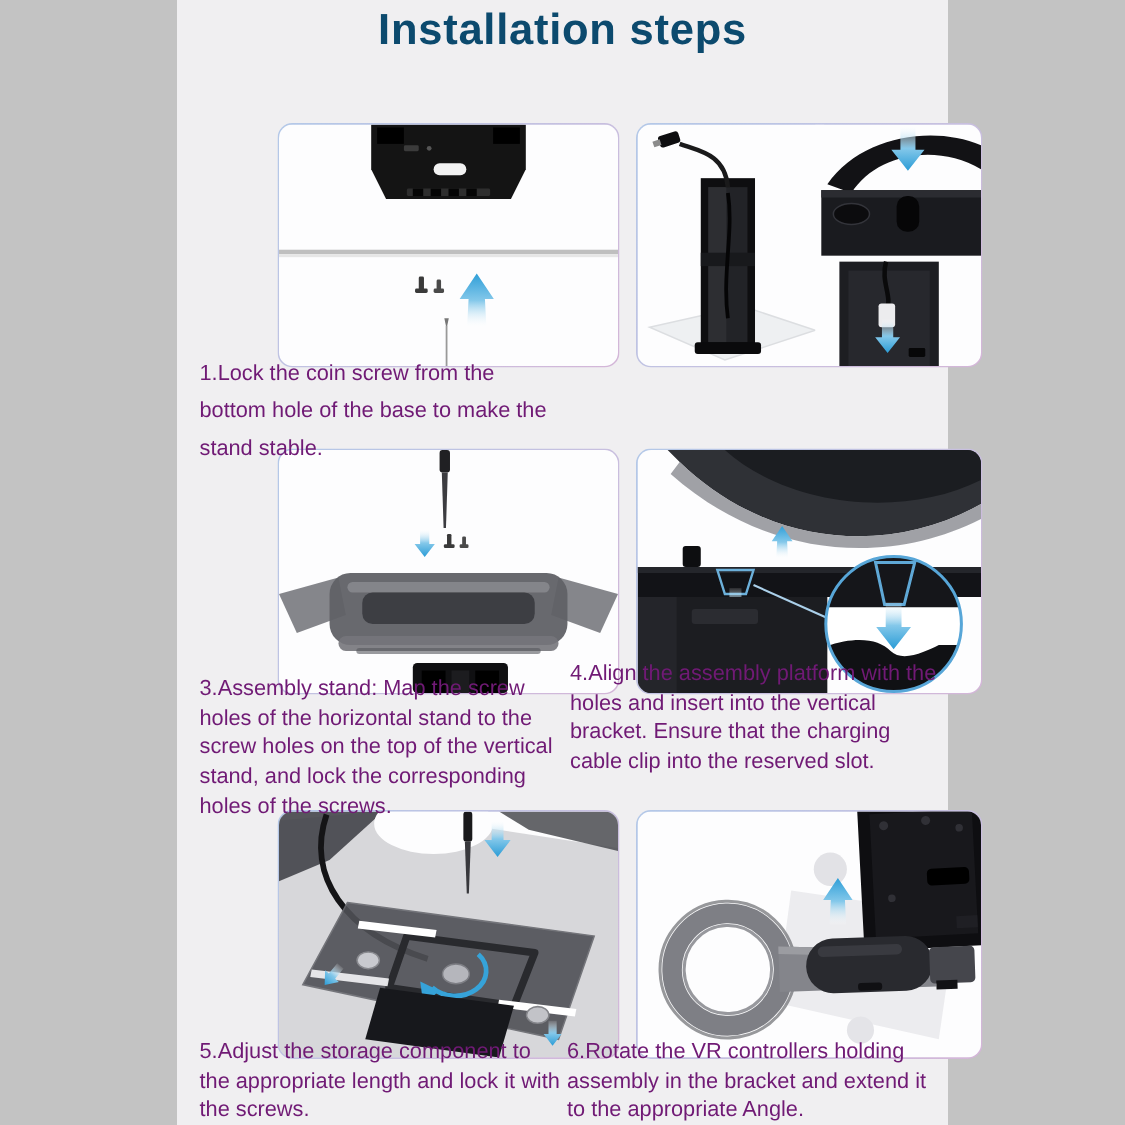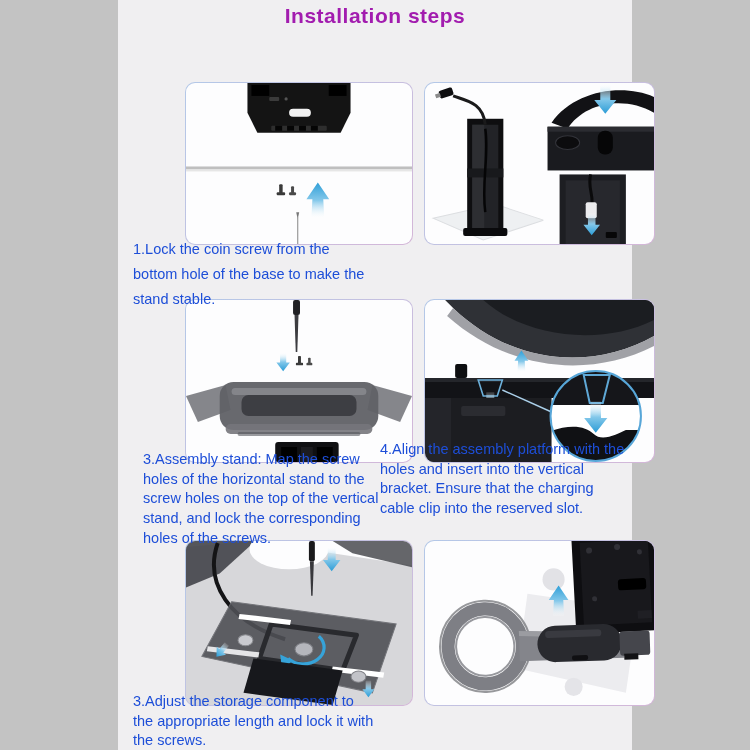--- a/index.html
+++ b/index.html
@@ -8,45 +8,45 @@
     font-family:"Liberation Sans",sans-serif;
     background:#c3c3c3;
   }
   .page{position:relative;width:750px;height:750px;background:#c3c3c3;overflow:hidden;}
   .content{
     position:absolute;left:118px;top:0;width:514px;height:750px;
     background:#f0eff1;
   }
   .title{
     position:absolute;left:0;top:4px;width:514px;
-    text-align:center;font-size:21px;font-weight:bold;color:#a21caf;
+    text-align:center;font-size:29px;font-weight:bold;color:#0c4a6e;
     letter-spacing:0.5px;margin:0;
   }
   .panel{
     position:absolute;
     border:1.5px solid transparent;border-radius:10px;
     background:linear-gradient(#fdfdfe,#fdfdfe) padding-box,
                linear-gradient(130deg,#b3c8e8 0%,#c6c0e0 55%,#d4b6d8 100%) border-box;
     overflow:hidden;box-sizing:border-box;
   }
   .panel svg{display:block;width:100%;height:100%;}
   .p1{left:27px;top:66px;width:228px;height:163px;}
   .p2{left:266px;top:66px;width:231px;height:163px;}
   .p3{left:27px;top:283px;width:228px;height:164px;}
   .p4{left:266px;top:283px;width:231px;height:164px;}
   .p5{left:27px;top:524px;width:228px;height:166px;}
   .p6{left:266px;top:524px;width:231px;height:166px;}
   .caption{
-    position:absolute;margin:0;color:#1d4ed8;font-size:14.5px;
+    position:absolute;margin:0;color:#701a75;font-size:14.5px;
   }
   .row1cap{line-height:1.72;}
   .row2cap,.row3cap{line-height:1.36;}
   .c1{left:15px;top:237px;width:242px;}
   .c2{left:264px;top:237px;width:246px;}
-  .c3{left:25px;top:450px;width:248px;}
+  .c3{left:15px;top:450px;width:248px;}
   .c4{left:262px;top:440px;width:252px;}
   .c5{left:15px;top:692px;width:242px;}
   .c6{left:260px;top:692px;width:254px;}
   .defs-holder{position:absolute;width:0;height:0;overflow:hidden;}
 </style>
 </head>
 <body>
 
 <svg class="defs-holder" aria-hidden="true">
   <defs>
@@ -267,16 +267,17 @@
           <rect x="146" y="114" width="16" height="5" rx="2" fill="#101013"></rect>
           <rect x="194" y="92" width="30" height="24" rx="3" fill="#45464c"></rect>
           <rect x="198" y="114" width="14" height="6" fill="#121215"></rect>
         </g>
       </svg>
     </figure>
 
     <p class="caption row1cap c1">1.Lock the coin screw from the bottom hole of the base to make the stand stable.</p>
     <p class="caption row2cap c3">3.Assembly stand: Map the screw holes of the horizontal stand to the screw holes on the top of the vertical stand, and lock the corresponding holes of the screws.</p>
     <p class="caption row2cap c4">4.Align the assembly platform with the holes and insert into the vertical bracket. Ensure that the charging cable clip into the reserved slot.</p>
-    <p class="caption row3cap c5">3.Adjust the storage component to the appropriate length and lock it with the screws.</p>
+    <p class="caption row3cap c5">5.Adjust the storage component to the appropriate length and lock it with the screws.</p>
+    <p class="caption row3cap c6">6.Rotate the VR controllers holding assembly in the bracket and extend it to the appropriate Angle.</p>
 
   </div>
 </div>
 
 </body></html>

